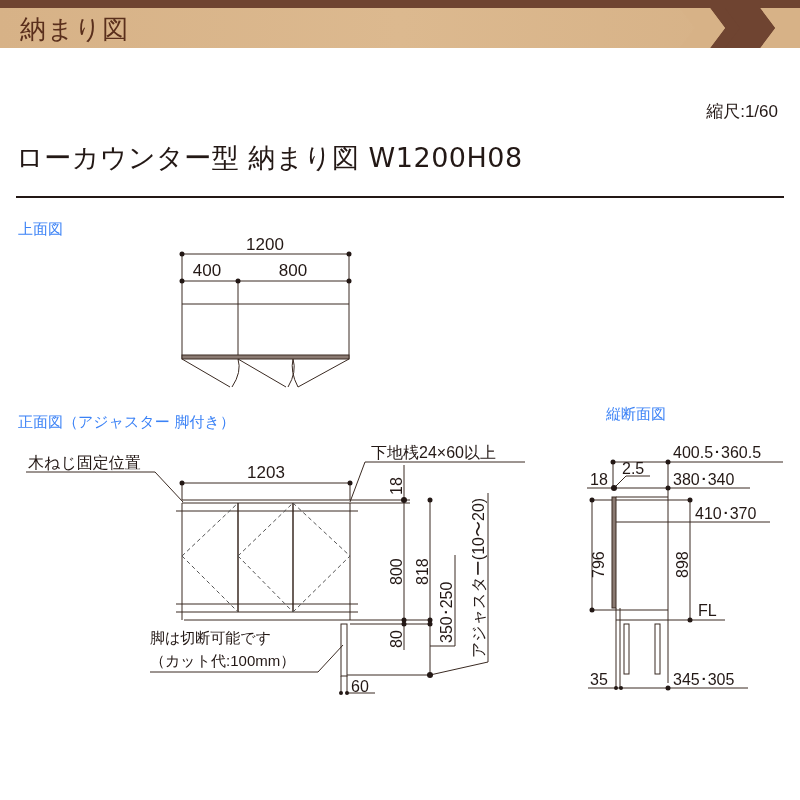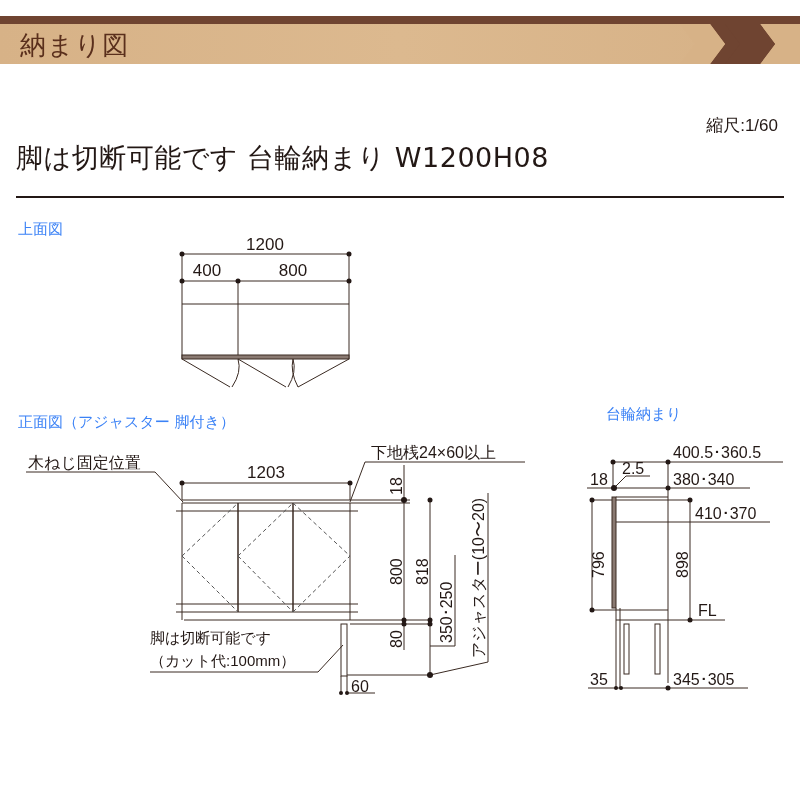--- a/index.html
+++ b/index.html
@@ -1,24 +1,24 @@
 <!DOCTYPE html>
 <html><head>
 <meta charset="utf-8">
 <style>
   html, body { margin: 0; padding: 0; background: #ffffff; }
   body { width: 800px; height: 800px; position: relative; overflow: hidden;
          font-family: "Liberation Sans", "DejaVu Sans", sans-serif; color: #231815; }
-  .banner { position: absolute; left: 0; top: 16px; width: 800px; height: 45px; background: #6f4431; }
+  .banner { position: absolute; left: 0; top: 0; width: 800px; height: 45px; background: #6f4431; }
   .banner-inner { position: absolute; left: 0; top: 8px; width: 800px; height: 40px;
                   background: linear-gradient(90deg, #d7b287 0%, #dcb98f 50%, #d6b186 100%); }
   .banner-title { position: absolute; left: 20px; top: 10px; font-size: 26px; color: #5a2f1c;
                   font-family: "DejaVu Sans", sans-serif; letter-spacing: 1px; line-height: 38px; }
   .banner-svg { position: absolute; left: 0; top: 0; }
-  .scale { position: absolute; right: 22px; top: 114px; font-size: 17px; color: #231815; }
+  .scale { position: absolute; right: 22px; top: 100px; font-size: 17px; color: #231815; }
   .title { position: absolute; left: 16px; top: 140px; font-size: 27px; color: #231815;
            font-family: "DejaVu Sans", sans-serif; letter-spacing: 0.5px; }
   .title-rule { position: absolute; left: 16px; top: 196px; width: 768px; height: 2px; background: #231815; }
   .label { position: absolute; font-size: 15px; color: #3b82f6; font-family: "DejaVu Sans", sans-serif; }
   svg.draw { position: absolute; left: 0; top: 0; }
   svg text { font-family: "Liberation Sans", "DejaVu Sans", sans-serif; fill: #231815; }
 </style>
 </head>
 <body>
 
@@ -27,26 +27,26 @@
   <svg class="banner-svg" width="800" height="57">
     <polygon points="710,8 800,8 800,48 710,48 725,28" fill="#6f4431"></polygon>
     <polygon points="680,8 710,8 725,28 710,48 680,48 695,28" fill="#d7b287"></polygon>
     <polygon points="760,8 800,8 800,48 760,48 775,28" fill="#d7b287"></polygon>
     <polygon points="725,8 760,8 775,28 760,48 725,48 740,28" fill="#6f4431"></polygon>
   </svg>
   <div class="banner-title">納まり図</div>
 </div>
 
 <div class="scale">縮尺:1/60</div>
-<div class="title">脚は切断可能です 台輪納まり W1200H08</div>
+<div class="title">ローカウンター型 納まり図 W1200H08</div>
 <div class="title-rule"></div>
 
 <div class="label" style="left:18px; top:220px;">上面図</div>
 <div class="label" style="left:18px; top:413px;">正面図（アジャスター 脚付き）</div>
-<div class="label" style="left:606px; top:405px;">台輪納まり</div>
+<div class="label" style="left:606px; top:405px;">縦断面図</div>
 
 <svg class="draw" width="800" height="800">
   <g stroke="#3a2a22" stroke-width="1" fill="none">
     <line x1="182" y1="254" x2="349" y2="254"></line>
     <line x1="182" y1="281" x2="349" y2="281"></line>
     <line x1="182" y1="254" x2="182" y2="359"></line>
     <line x1="349" y1="254" x2="349" y2="359"></line>
     <line x1="238" y1="281" x2="238" y2="359"></line>
     <line x1="182" y1="304" x2="349" y2="304"></line>
     <rect x="182" y="355" width="167" height="4" fill="#8a7a72" stroke="#3a2a22"></rect>

